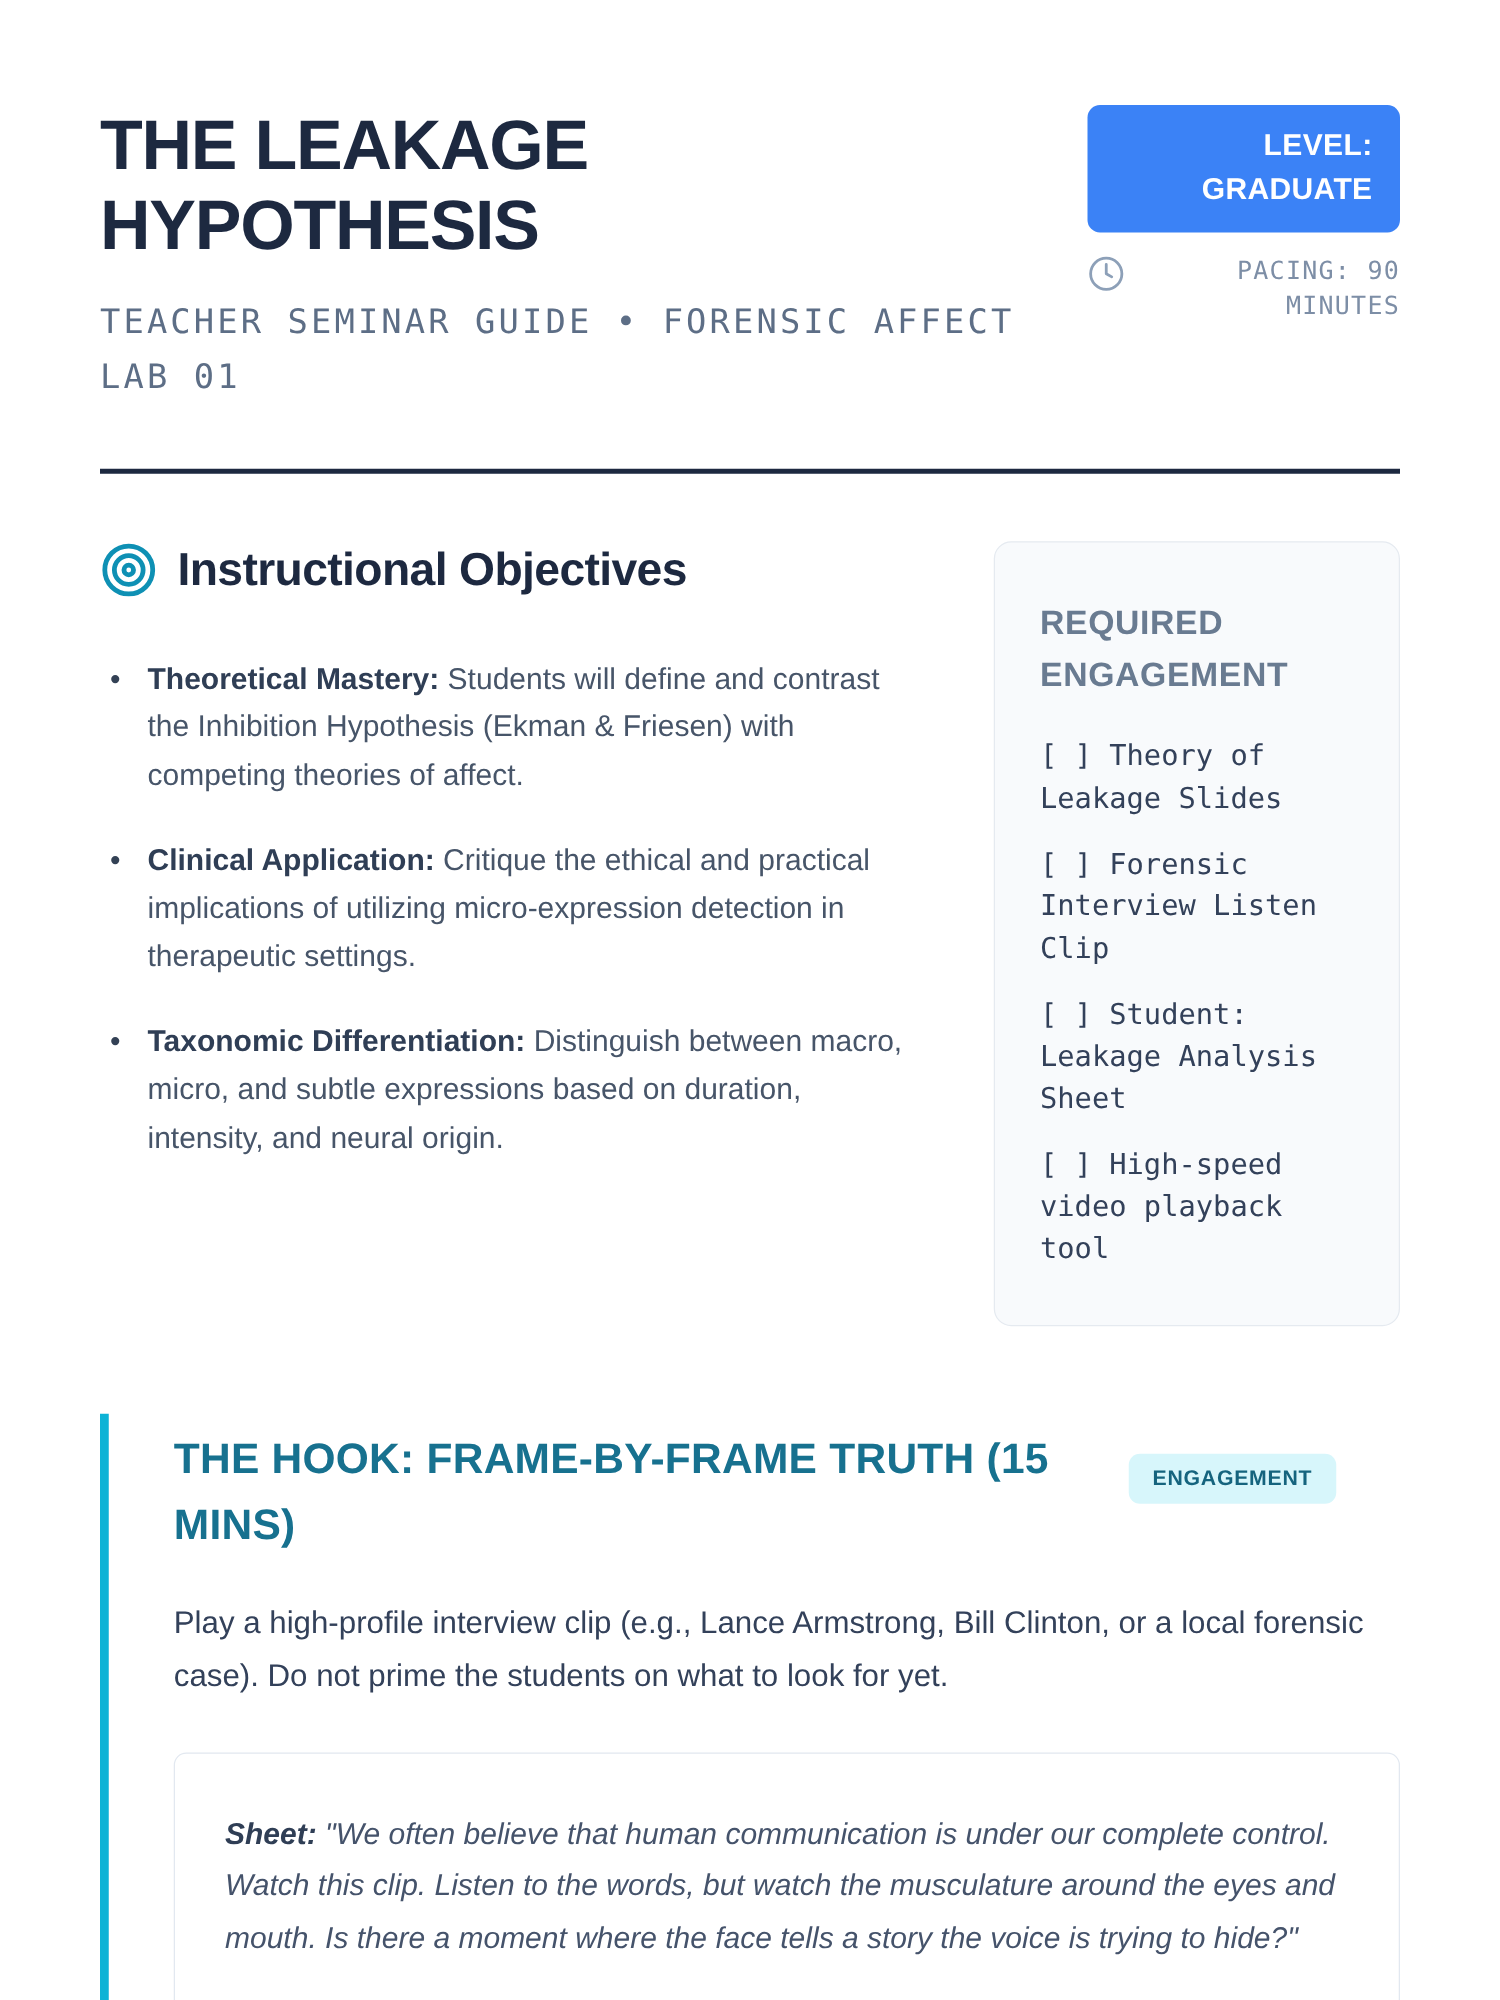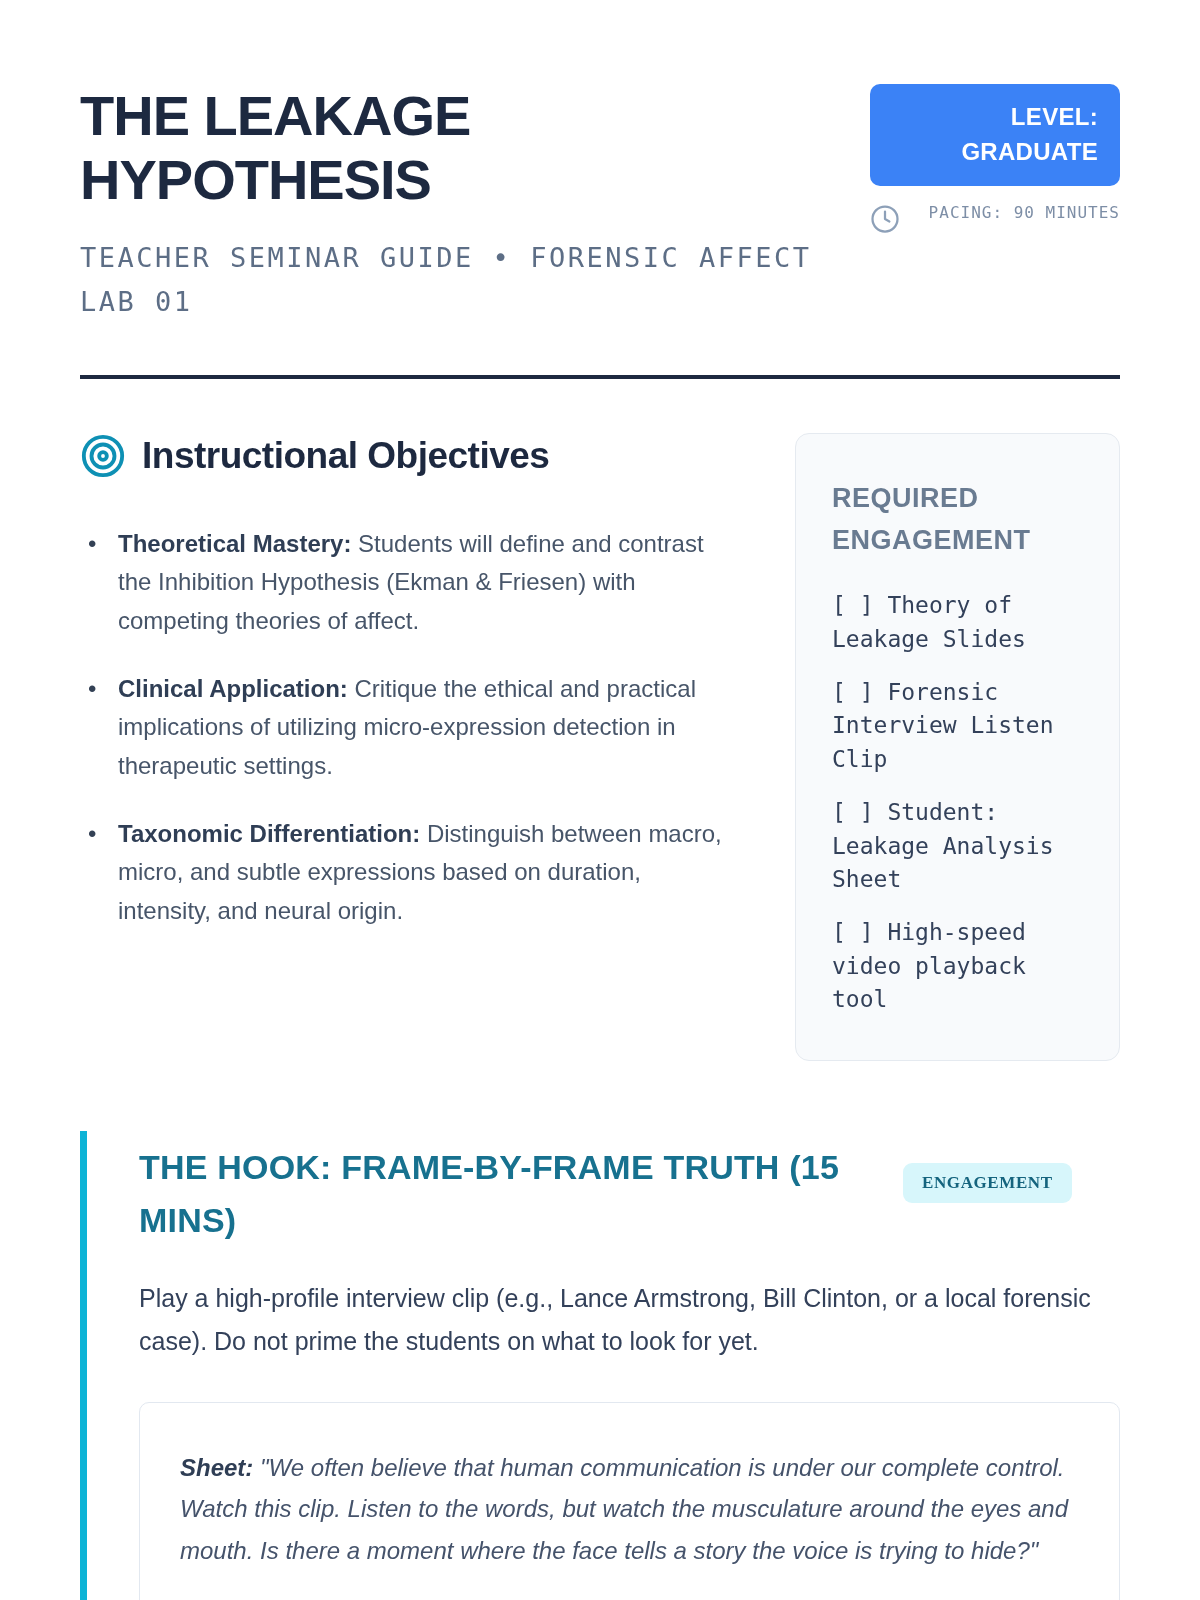--- a/index.html
+++ b/index.html
@@ -55,21 +55,21 @@
   }
   .pacing-row {
     margin-top: 16px;
     display: flex;
     align-items: flex-start;
     justify-content: space-between;
   }
   .pacing-row svg { flex: 0 0 auto; margin-top: 2px; }
   .pacing-text {
     font-family: "DejaVu Sans Mono", monospace;
-    font-size: 16px;
+    font-size: 20px;
     letter-spacing: 1px;
     line-height: 1.4;
     color: #7d8ea6;
     text-align: right;
     max-width: 200px;
   }
 
   .divider {
     margin-top: 50px;
     border-bottom: 4px solid #1d2940;
@@ -169,21 +169,20 @@
     margin-left: 24px;
     margin-top: 22px;
     background: #d7f6fb;
     color: #15647e;
     font-size: 17px;
     font-weight: 700;
     letter-spacing: 0.6px;
     padding: 10px 19px;
     border-radius: 9px;
     white-space: nowrap;
-    font-family: Liberation Serif, serif;
   }
   .hook-intro {
     margin-top: 30px;
     font-size: 25px;
     line-height: 1.75;
     color: #33415a;
     max-width: 980px;
   }
   .script-box {
     margin-top: 38px;

